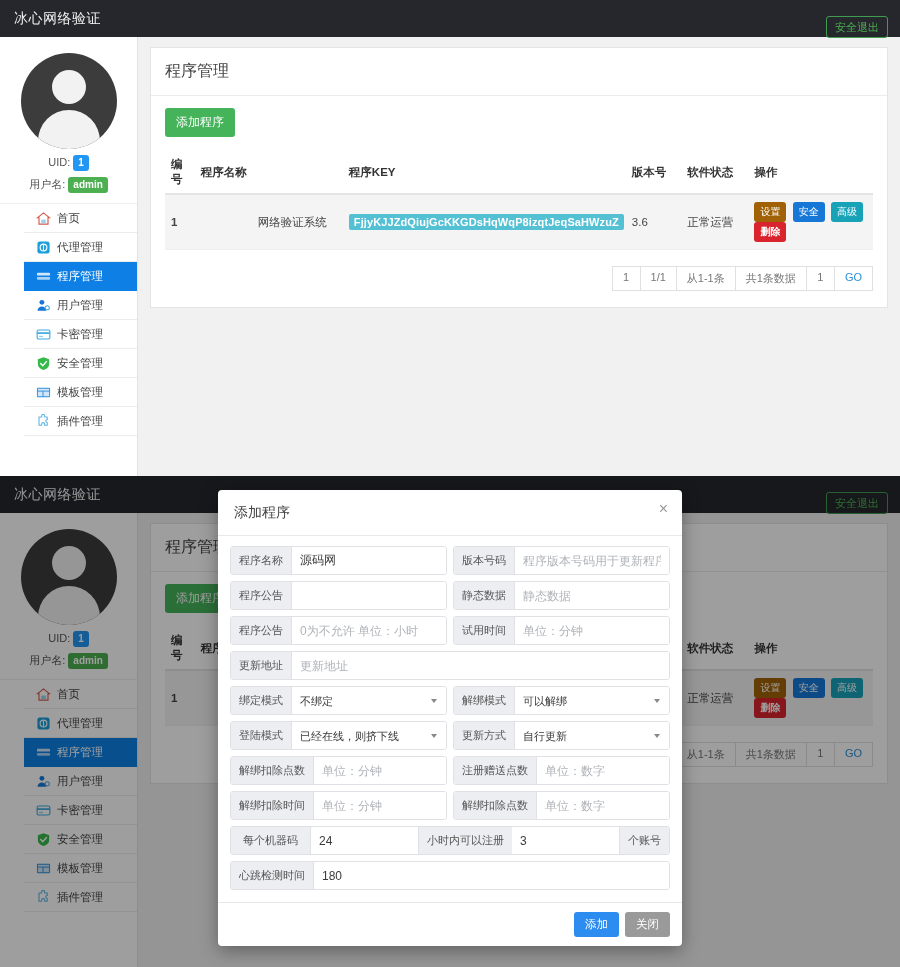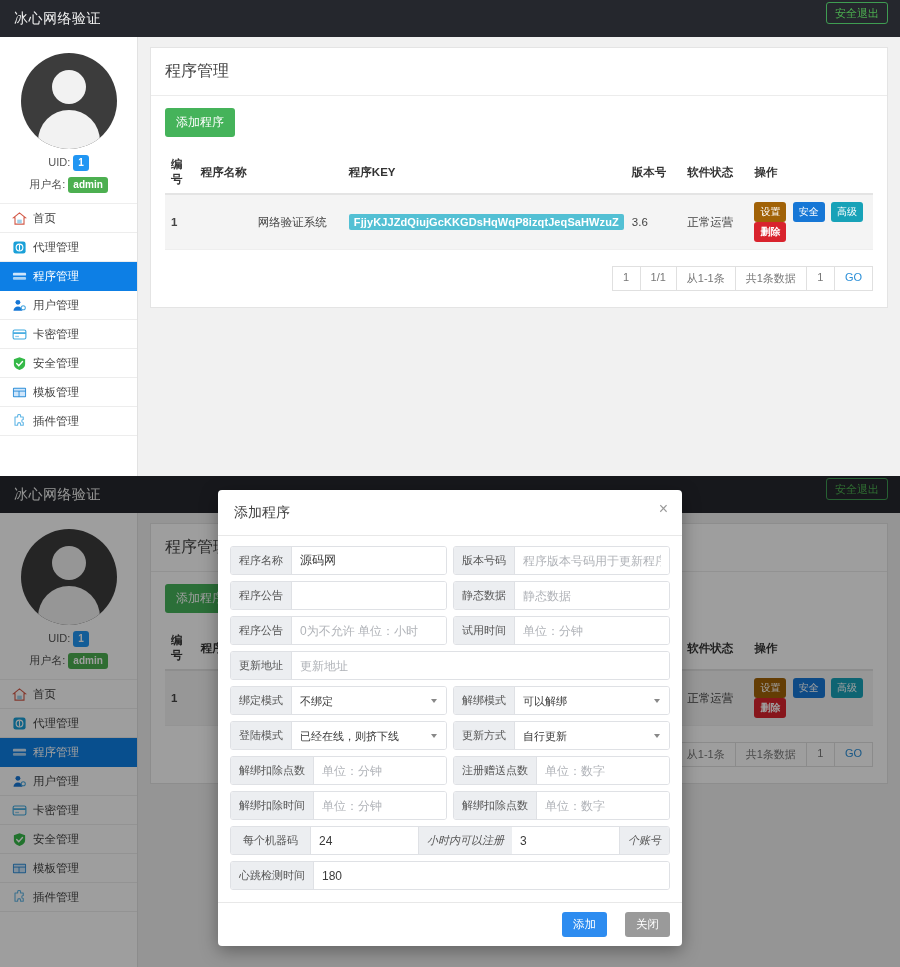--- a/index.html
+++ b/index.html
@@ -13,21 +13,21 @@
   #shot-top { height: 476px; }
   #shot-bottom { height: 491px; }
 
   
   .navbar {
     position: relative; height: 37px; background: #25272d;
     display: flex; align-items: center; padding: 0 14px;
   }
   .brand { color: #f2f2f2; font-size: 14px; letter-spacing: .5px; }
   .logout-btn {
-    position: absolute; right: 12px; top: 2px;
+    position: absolute; right: 12px; top: 16px;
     border: 1px solid #3f9d52; color: #4caf50; background: transparent;
     font-size: 11px; padding: 3px 8px; border-radius: 3px; cursor: pointer;
     line-height: 1.3;
   }
 
   
   .layout { display: flex; height: calc(100% - 37px); background: #f1f1f1; }
 
   
   .sidebar { width: 138px; background: #fff; border-right: 1px solid #e2e2e2; flex: 0 0 138px; }
@@ -44,21 +44,21 @@
   .avatar .body {
     position: absolute; width: 62px; height: 46px; border-radius: 31px 31px 0 0;
     background: #f2f2f2; left: 17px; top: 57px;
   }
   .uid-line, .user-line { font-size: 11px; color: #555; margin-top: 6px; }
   .badge { display: inline-block; color: #fff; font-size: 10px; font-weight: bold;
            padding: 1px 5px; border-radius: 3px; vertical-align: middle; line-height: 1.4; }
   .badge-blue { background: #2196f3; }
   .badge-green { background: #4caf50; }
 
-  .nav-list { list-style: none; }
+  .nav-list { list-style: none; margin-left: 24px; }
   .nav-item {
     display: flex; align-items: center; height: 29px; padding: 0 0 0 12px;
     font-size: 11.5px; color: #444; border-bottom: 1px solid #ededed; cursor: pointer;
     background: #fff;
   }
   .nav-item.active { background: #0d7fe5; color: #fff; border-bottom-color: #0d7fe5; }
   .nav-ico { width: 15px; height: 15px; margin-right: 6px; flex: 0 0 15px;
              display: inline-block; position: relative; }
   .nav-ico svg { display: block; }
 
@@ -117,41 +117,41 @@
     background: none; border: none; cursor: pointer; line-height: 1;
   }
   .modal-body { padding: 10px 12px 6px; }
   .frow { display: flex; margin-bottom: 6px; }
   .fgroup { display: flex; flex: 1; border: 1px solid #dfe1e5; border-radius: 3px; overflow: hidden; min-width: 0; }
   .fgroup + .fgroup { margin-left: 6px; }
   .faddon {
     background: #eceef1; color: #555; font-size: 11px; padding: 6px 8px;
     border-right: 1px solid #dfe1e5; white-space: nowrap; display: flex; align-items: center;
   }
-  .faddon.right { border-right: none; border-left: 1px solid #dfe1e5; font-style: italic; }
+  .faddon.right { border-right: none; border-left: 1px solid #dfe1e5; }
   .fctl {
     flex: 1; border: none; outline: none; font-size: 12px; color: #3a3a3a;
     padding: 6px 8px; min-width: 0; background: #fff;
     font-family: "Liberation Sans", "DejaVu Sans", sans-serif;
   }
   .fctl::placeholder { color: #b0b3b8; }
   .fsel {
     flex: 1; border: none; outline: none; font-size: 11px; color: #3a3a3a;
     padding: 5px 8px; min-width: 0; background: #fff; appearance: none;
     font-family: "Liberation Sans", "DejaVu Sans", sans-serif; cursor: pointer;
   }
   .selwrap { flex: 1; display: flex; position: relative; min-width: 0; }
   .selwrap::after {
     content: ""; position: absolute; right: 9px; top: 50%; margin-top: -2px;
     border-left: 3.5px solid transparent; border-right: 3.5px solid transparent;
     border-top: 4px solid #888; pointer-events: none;
   }
   .modal-foot {
     padding: 9px 12px; border-top: 1px solid #e8e8e8; display: flex;
-    justify-content: flex-end; gap: 18px;
+    justify-content: flex-end; gap: 6px;
   }
   .mbtn { font-size: 11.5px; padding: 5px 11px; border: none; border-radius: 3px; cursor: pointer; color: #fff; }
   .mbtn-primary { background: #2d8cf0; }
   .mbtn-default { background: #9a9a9a; }
 
   .dim { filter: brightness(.62); }
 </style>
 </head>
 <body>
 

